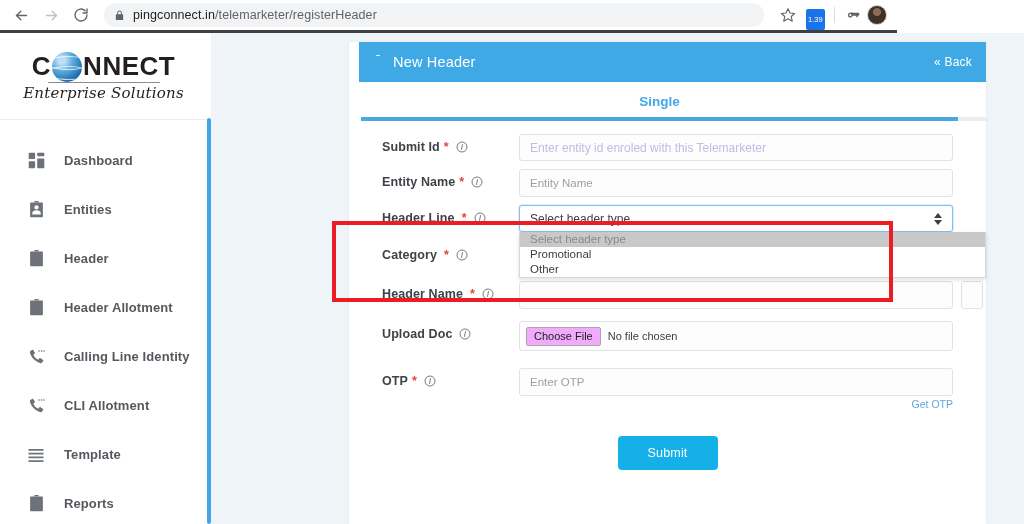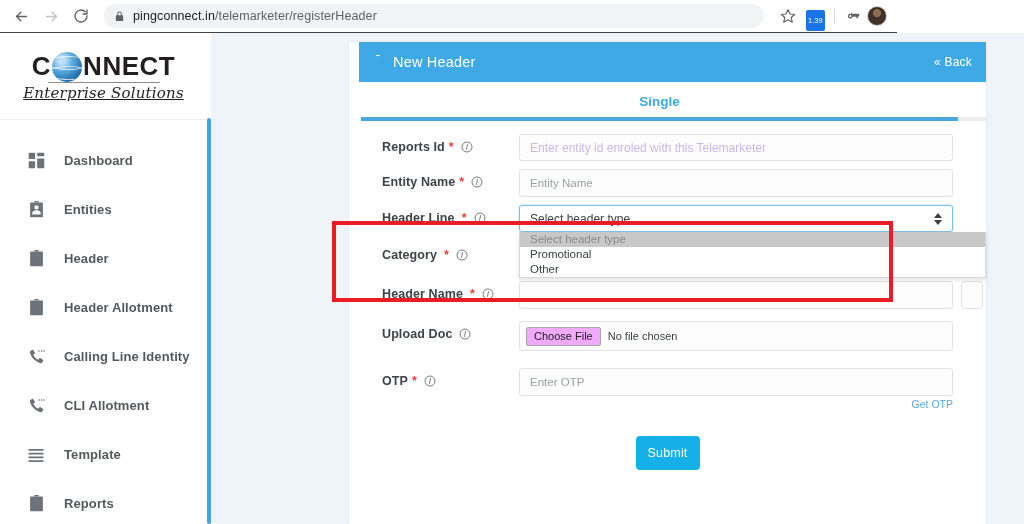--- a/index.html
+++ b/index.html
@@ -6,21 +6,21 @@
   html, body {
     width: 1024px; height: 524px;
     font-family: "Liberation Sans", sans-serif;
     background: #ffffff; overflow: hidden;
   }
 
   
   .browser-bar {
     position: absolute; left: 0; top: 0; width: 897px; height: 33px;
     background: #ffffff; display: flex; align-items: center;
-    border-bottom: 1px solid #404040;
+    border-bottom: 3px solid #404040;
   }
   .nav-btn {
     width: 30px; height: 30px; display: flex; align-items: center;
     justify-content: center; color: #5f6368; flex: none;
   }
   .nav-btn.back { margin-left: 6px; }
   .nav-btn.fwd { color: #bdc1c6; }
   .omnibox {
     flex: 1; height: 24px; background: #f1f3f4; border-radius: 12px;
     margin: 0 10px 0 8px; display: flex; align-items: center;
@@ -70,21 +70,21 @@
     position: relative; overflow: hidden; flex: none;
   }
   .globe::before, .globe::after {
     content: ""; position: absolute; border: 1.4px solid rgba(255,255,255,.72);
     border-radius: 50%; left: -22%; width: 144%; height: 40%;
   }
   .globe::before { top: 14%; }
   .globe::after  { top: 47%; }
   .logo-sub {
     font-family: "DejaVu Serif", serif; font-style: italic; font-size: 15px;
-    color: #231f20; margin-top: 1px; letter-spacing: .2px; text-decoration: underline;
+    color: #231f20; margin-top: 1px; letter-spacing: .2px;
   }
   .logo-rule { width:112px; height:1px; background:#8d8d8d; margin-top:-1px; }
 
   .menu { padding-top: 16px; }
   .menu-item {
     height: 49px; display: flex; align-items: center; padding-left: 25px;
     cursor: pointer;
   }
   .menu-ico {
     width: 22px; height: 22px; flex: none; margin-right: 17px;
@@ -189,21 +189,21 @@
   .no-file { font-size: 11px; color: #3c4043; margin-left: 7px; }
 
   .get-otp {
     position: absolute; right: 33px; top: 30px; font-size: 10.5px;
     color: #5ba7dd; cursor: pointer; padding-left: 15px;
   }
 
   .submit-wrap { display: flex; justify-content: center; margin-top: 40px; }
   .submit-btn {
     background: #16b0e8; color: #ffffff; border: none; border-radius: 4px;
-    width: 64px; height: 34px; font-size: 12.5px;
+    width: 100px; height: 34px; font-size: 12.5px;
     font-family: "Liberation Sans", sans-serif; cursor: pointer;
     letter-spacing: .2px;
   }
 
   
   .redbox {
     position: absolute; left: 332px; top: 188px; width: 561px; height: 81px;
     border: 4px solid #ec1c24; z-index: 30; pointer-events: none;
   }
 </style>
@@ -385,21 +385,21 @@
       <div class="tabs">
         <div class="tab-label">Single</div>
         <div class="tab-underline"></div>
         <div class="tab-underline-tail"></div>
       </div>
 
       <div class="form">
 
         <div class="row">
           <div class="lbl">
-            <span>Reports Id</span>
+            <span>Submit Id</span>
               <span class="req">*</span>
             <span class="info-ico">
               <svg width="12" height="12" viewBox="0 0 24 24" fill="none" stroke="currentColor" stroke-width="1.6">
                 <circle cx="12" cy="12" r="10"></circle>
                   <path d="M13 7.2l-2 9.6" stroke-linecap="round"></path>
               </svg>
             </span>
           </div>
           <div class="fld">
             <input class="txt lavender" type="text" placeholder="Enter entity id enroled with this Telemarketer" style="">

